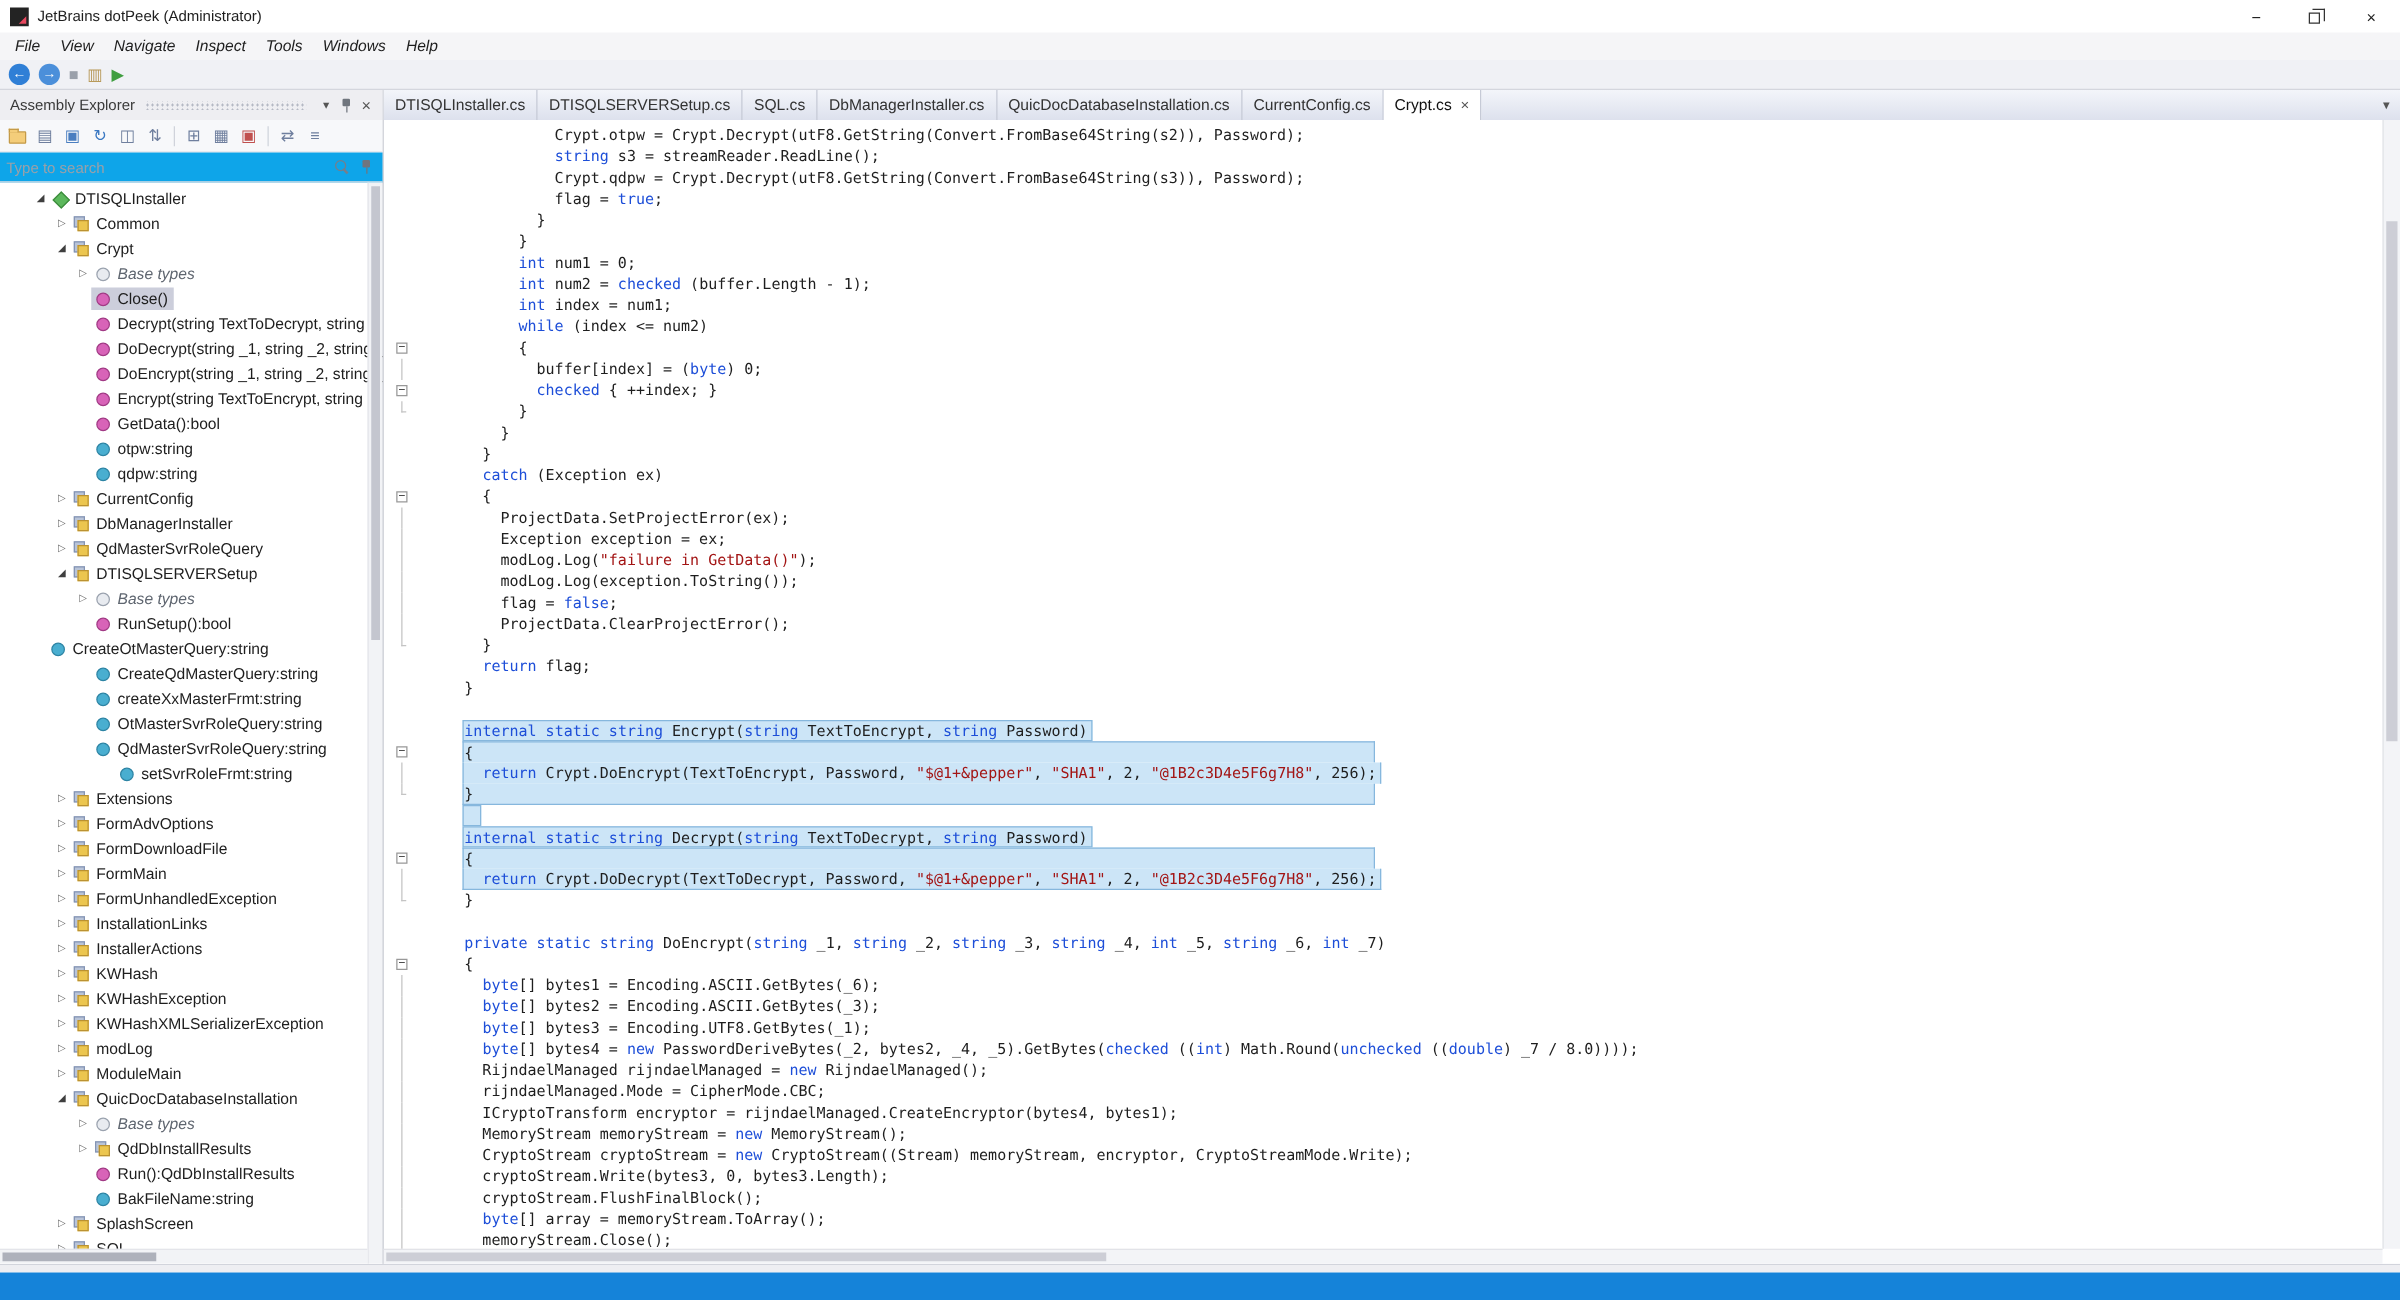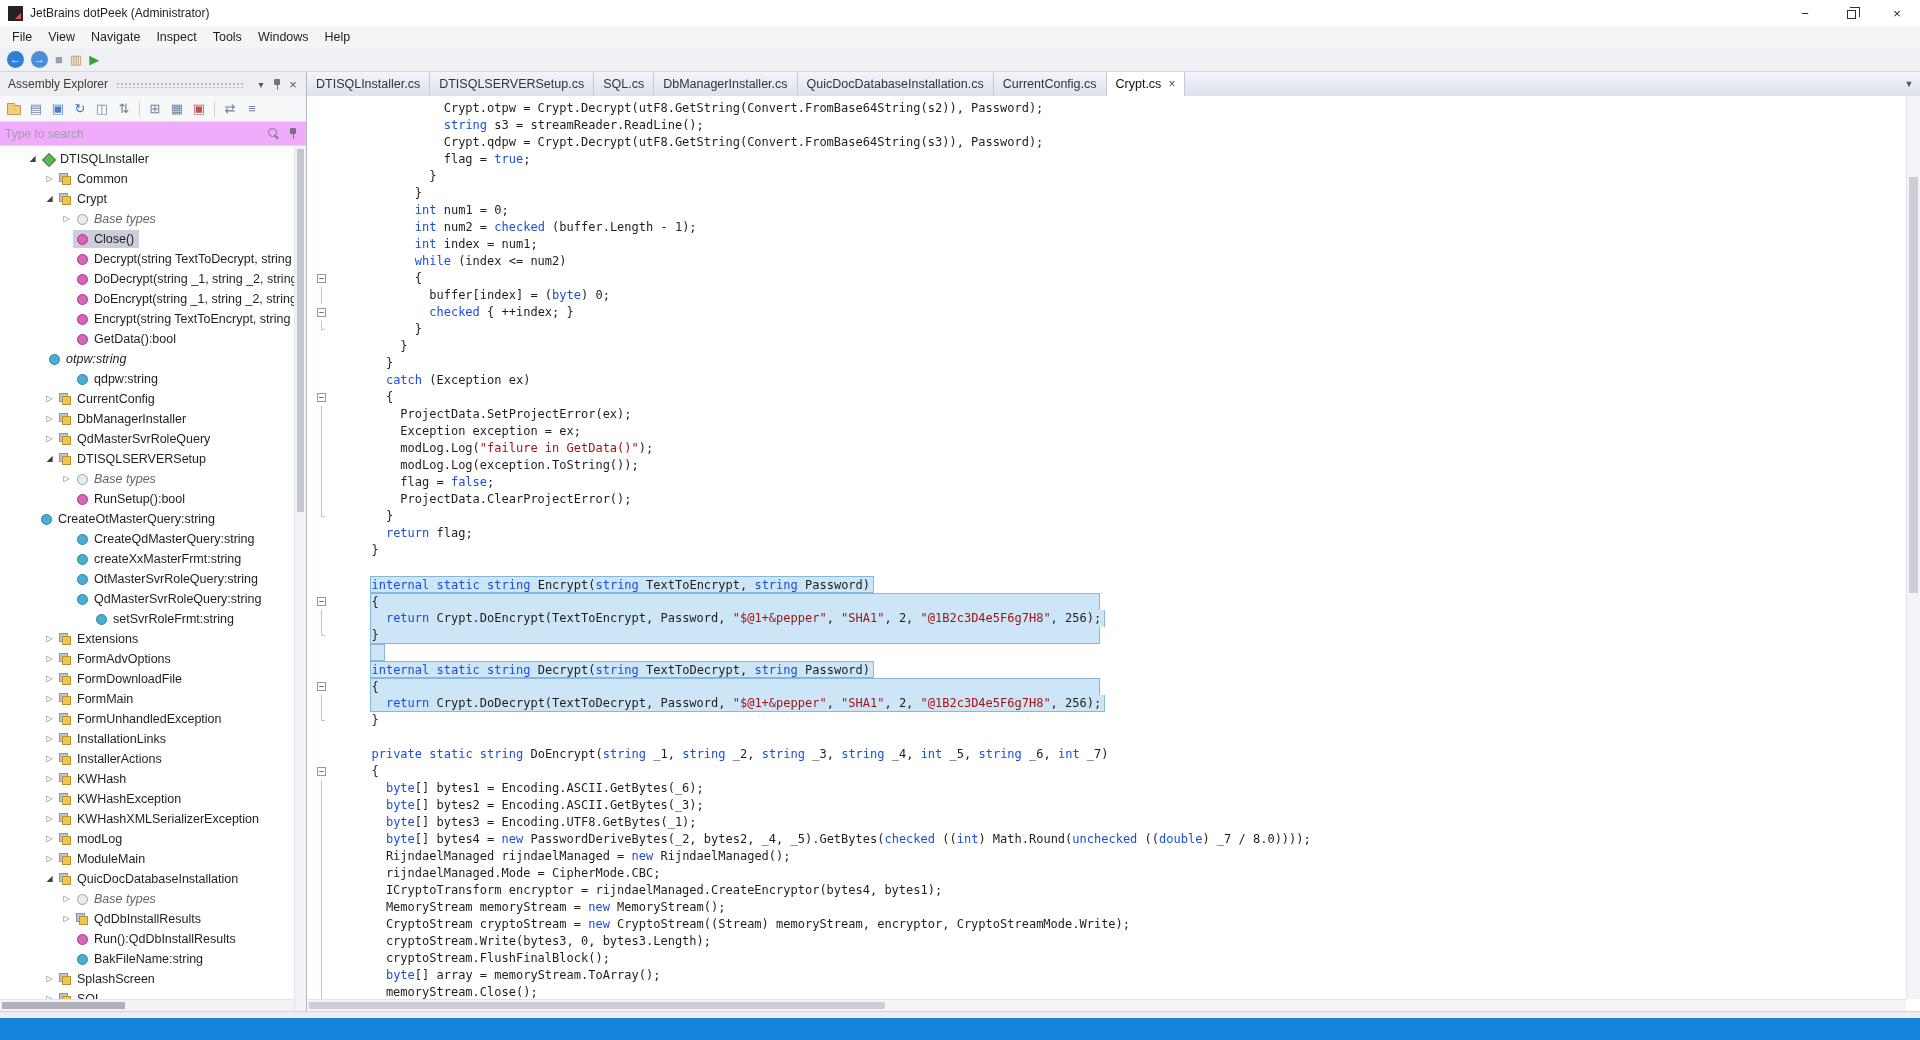--- a/index.html
+++ b/index.html
@@ -13,21 +13,21 @@
   .logo::after { content:''; position:absolute; right:2px; bottom:2px; width:0; height:0;
                  border-left:6px solid transparent; border-bottom:6px solid #e8485f; }
   .title-text { font-size:12px; color:#1e1e1e; }
   .win-controls { margin-left:auto; display:flex; height:100%; }
   .win-btn { width:46px; height:100%; display:flex; align-items:center; justify-content:center; color:#222; font-size:13px; }
   .restore-glyph { width:9px; height:9px; border:1px solid #333; position:relative; background:#fff; margin-top:2px; }
   .restore-glyph::before { content:''; position:absolute; left:2px; top:-4px; width:9px; height:9px; border:1px solid #333; border-left:none; border-bottom:none; }
 
   
   .menubar { height:22px; background:#f5f5f7; display:flex; align-items:center; padding-left:4px; flex:none; }
-  .menu-item { padding:0 8px; height:100%; display:flex; align-items:center; font-size:12.5px; }
+  .menu-item { padding:0 8px; height:100%; display:flex; align-items:center; font-size:12.5px;font-style:italic; }
   .toolbar { height:24px; background:#f0f1f5; border-bottom:1px solid #d4d6dd; display:flex; align-items:center; gap:7px; padding-left:7px; flex:none; }
   .nav-btn { width:17px; height:17px; border-radius:50%; background:#2f7fd6; color:#fff; display:flex; align-items:center; justify-content:center; font-size:11px; line-height:1; flex:none; }
   .nav-btn.fwd { opacity:.85; }
   .tb-glyph { font-size:13px; line-height:1; }
 
   
   .content { flex:none; height:939px; display:flex; min-height:0; }
 
   
   .left-panel { width:307px; flex:none; background:#fff; border-right:1px solid #b4b8c2; display:flex; flex-direction:column; position:relative; }
@@ -36,21 +36,21 @@
   .ph-icon { width:16px; height:16px; display:flex; align-items:center; justify-content:center; color:#555; font-size:10px; flex:none; }
   .pin { width:10px; height:13px; position:relative; }
   .pin::before { content:''; position:absolute; left:2px; top:1px; width:6px; height:6px; background:#70757e; border-radius:1px; }
   .pin::after { content:''; position:absolute; left:4.5px; top:7px; width:1px; height:5px; background:#70757e; }
   .panel-tools { height:26px; background:#f7f8fa; border-bottom:1px solid #e2e4ea; display:flex; align-items:center; gap:4px; padding:0 5px; flex:none; }
   .vsep { width:1px; height:16px; background:#d0d3db; margin:0 2px; }
   .tbi { width:18px; height:18px; display:flex; align-items:center; justify-content:center; font-size:13px; line-height:1; flex:none; }
   .icon-folder { width:14px; height:10px; background:#f4cd7a; border:1px solid #c49a48; border-radius:1px; position:relative; margin-top:3px; }
   .icon-folder::before { content:''; position:absolute; top:-3px; left:-1px; width:6px; height:2px; background:#f4cd7a; border:1px solid #c49a48; border-bottom:none; }
 
-  .search-row { height:24px; background:#f0abfc; border-bottom:1px solid #dcdee4; display:flex; align-items:center; padding:0 5px; flex:none; }
+  .search-row { height:24px; background:#0ea5e9; border-bottom:1px solid #dcdee4; display:flex; align-items:center; padding:0 5px; flex:none; }
   .search-input { flex:1; border:none; outline:none; font-family:"Liberation Sans",sans-serif; font-size:12px; color:#333; background:transparent; }
   .search-input::placeholder { color:#9aa0a8; }
   .mag { width:13px; height:13px; position:relative; margin:0 5px 0 2px; flex:none; }
   .mag::before { content:''; position:absolute; width:7px; height:7px; border:1.5px solid #777e8a; border-radius:50%; left:1px; top:1px; }
   .mag::after { content:''; position:absolute; width:5px; height:1.5px; background:#777e8a; transform:rotate(45deg); left:7px; top:9px; }
 
   .tree { flex:1; overflow:hidden; position:relative; padding-top:3px; }
   .trow { height:20px; display:flex; align-items:center; white-space:nowrap; font-size:12.5px; overflow:hidden; }
   .texp { width:13px; flex:none; text-align:center; font-size:8px; color:#6d6d6d; line-height:1; }
   .texp.open { color:#3f3f3f; }
@@ -240,21 +240,21 @@
                 <span class="tlabel">Encrypt(string TextToEncrypt, string P</span>
               </span>
             </div>
             <div class="trow" style="padding-left: 60px;">
               <span class="texp"></span>
               <span class="tsel">
                 <span class="ti ti-method"></span>
                 <span class="tlabel">GetData():bool</span>
               </span>
             </div>
-            <div class="trow" style="padding-left: 32px; font-style: italic;">
+            <div class="trow" style="padding-left: 60px;">
               <span class="texp"></span>
               <span class="tsel">
                 <span class="ti ti-field"></span>
                 <span class="tlabel">otpw:string</span>
               </span>
             </div>
             <div class="trow" style="padding-left: 60px;">
               <span class="texp"></span>
               <span class="tsel">
                 <span class="ti ti-field"></span>

